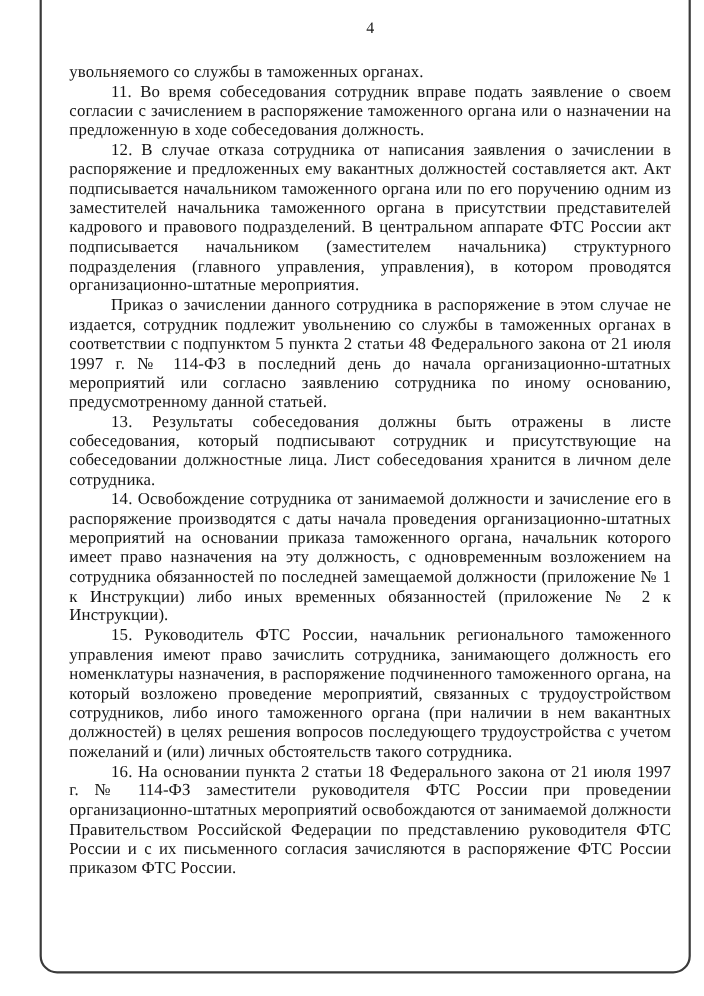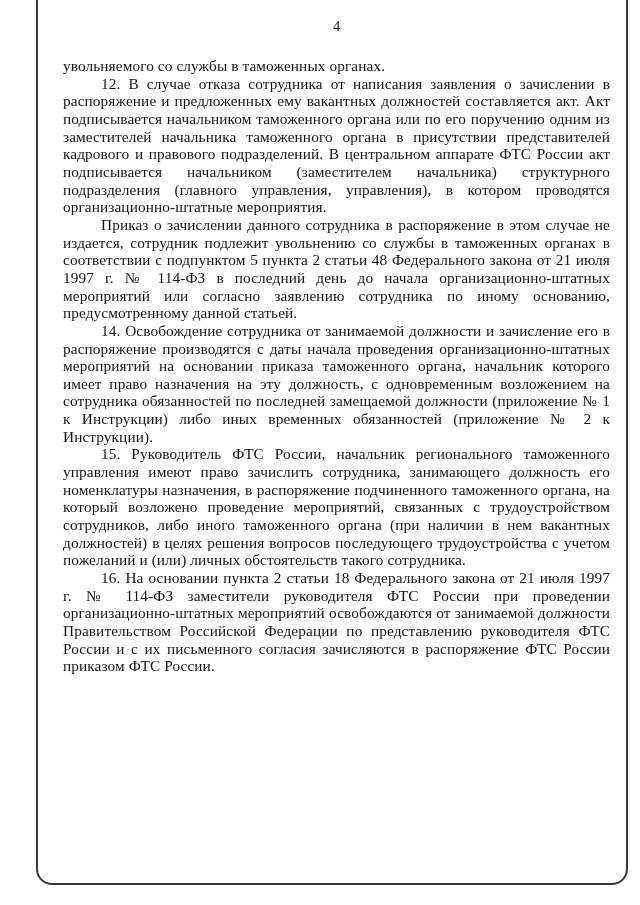--- a/index.html
+++ b/index.html
@@ -58,18 +58,20 @@
 </style>
 </head>
 <body>
 
 <div class="page-border"></div>
 
 <div class="page-number">4</div>
 
 <div class="text-block">
   <p>увольняемого со службы в таможенных органах.</p>
+  <p class="indent">11. Во время собеседования сотрудник вправе подать заявление о своем согласии с зачислением в распоряжение таможенного органа или о назначении на предложенную в ходе собеседования должность.</p>
   <p class="indent">12. В случае отказа сотрудника от написания заявления о зачислении в распоряжение и предложенных ему вакантных должностей составляется акт. Акт подписывается начальником таможенного органа или по его поручению одним из заместителей начальника таможенного органа в присутствии представителей кадрового и правового подразделений. В центральном аппарате ФТС России акт подписывается начальником (заместителем начальника) структурного подразделения (главного управления, управления), в котором проводятся организационно-штатные мероприятия.</p>
   <p class="indent">Приказ о зачислении данного сотрудника в распоряжение в этом случае не издается, сотрудник подлежит увольнению со службы в таможенных органах в соответствии с подпунктом 5 пункта 2 статьи 48 Федерального закона от 21 июля 1997 г. № 114-ФЗ в последний день до начала организационно-штатных мероприятий или согласно заявлению сотрудника по иному основанию, предусмотренному данной статьей.</p>
+  <p class="indent">13. Результаты собеседования должны быть отражены в листе собеседования, который подписывают сотрудник и присутствующие на собеседовании должностные лица. Лист собеседования хранится в личном деле сотрудника.</p>
   <p class="indent">14. Освобождение сотрудника от занимаемой должности и зачисление его в распоряжение производятся с даты начала проведения организационно-штатных мероприятий на основании приказа таможенного органа, начальник которого имеет право назначения на эту должность, с одновременным возложением на сотрудника обязанностей по последней замещаемой должности (приложение № 1 к Инструкции) либо иных временных обязанностей (приложение № 2 к Инструкции).</p>
   <p class="indent">15. Руководитель ФТС России, начальник регионального таможенного управления имеют право зачислить сотрудника, занимающего должность его номенклатуры назначения, в распоряжение подчиненного таможенного органа, на который возложено проведение мероприятий, связанных с трудоустройством сотрудников, либо иного таможенного органа (при наличии в нем вакантных должностей) в целях решения вопросов последующего трудоустройства с учетом пожеланий и (или) личных обстоятельств такого сотрудника.</p>
   <p class="indent">16. На основании пункта 2 статьи 18 Федерального закона от 21 июля 1997 г. № 114-ФЗ заместители руководителя ФТС России при проведении организационно-штатных мероприятий освобождаются от занимаемой должности Правительством Российской Федерации по представлению руководителя ФТС России и с их письменного согласия зачисляются в распоряжение ФТС России приказом ФТС России.</p>
 </div>
 
 </body></html>

